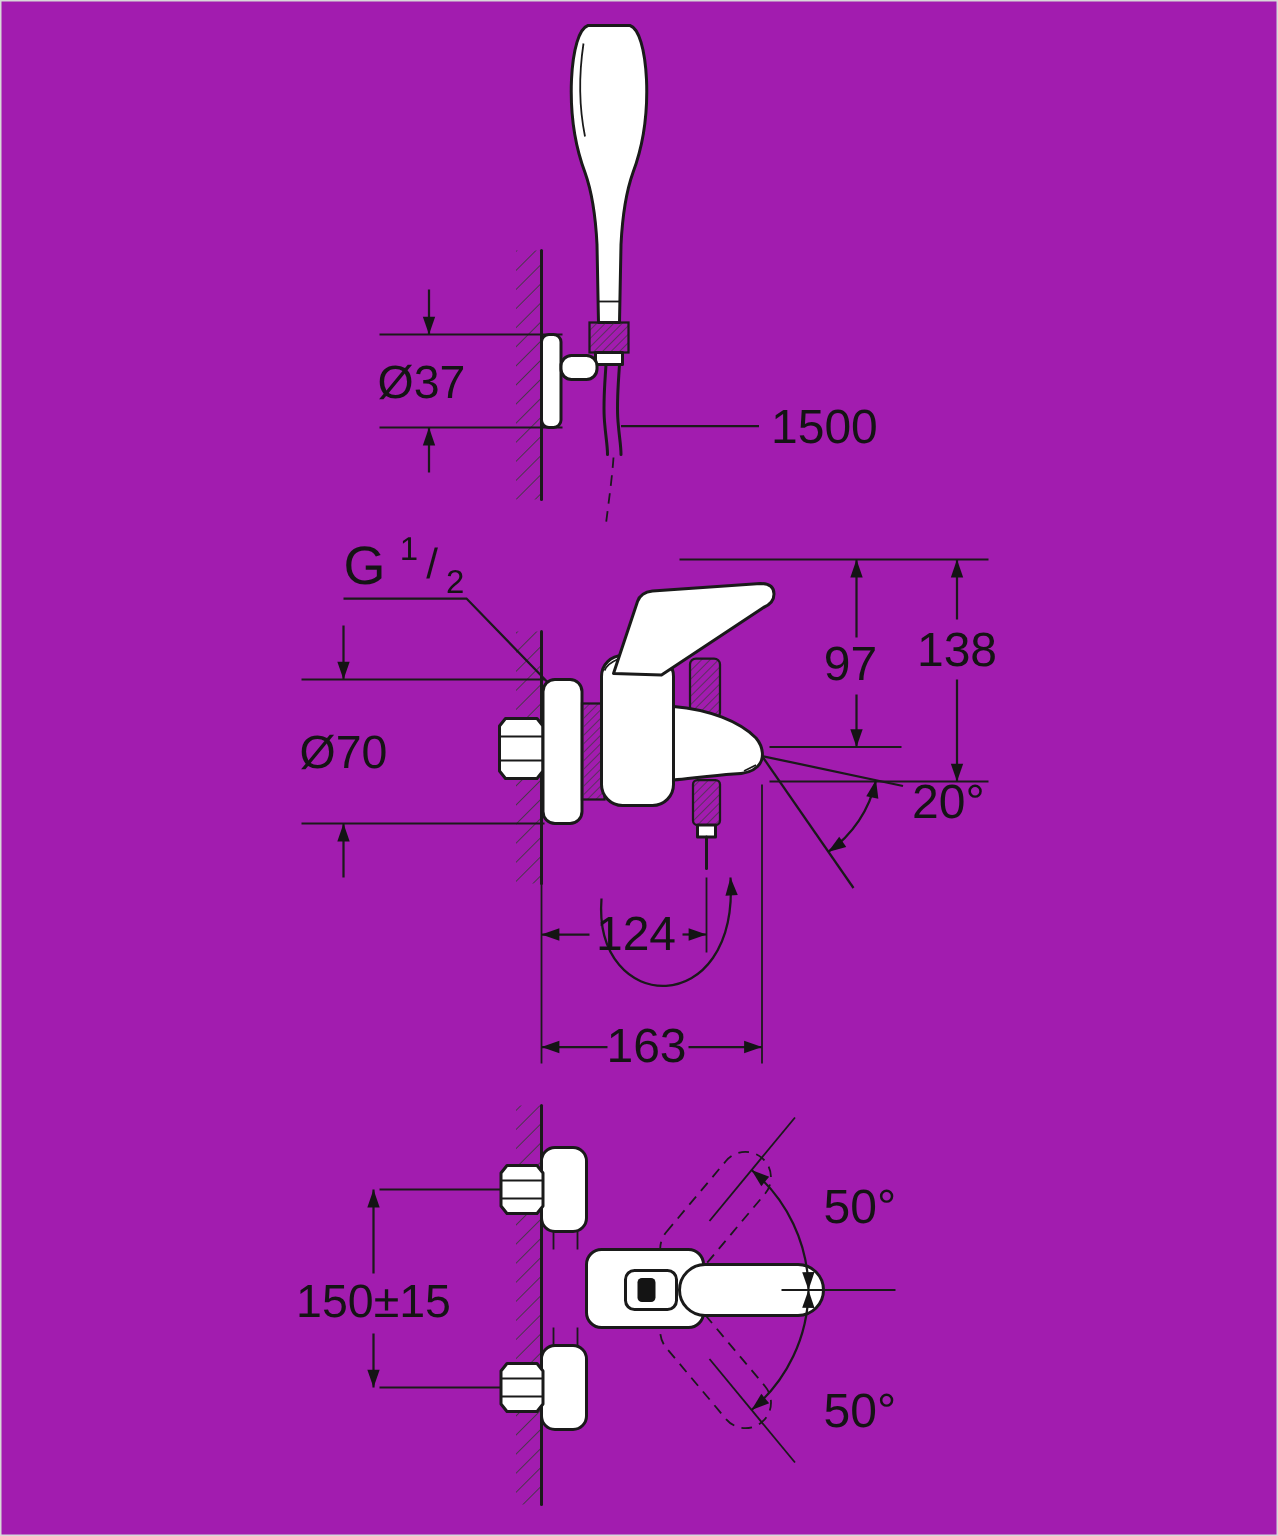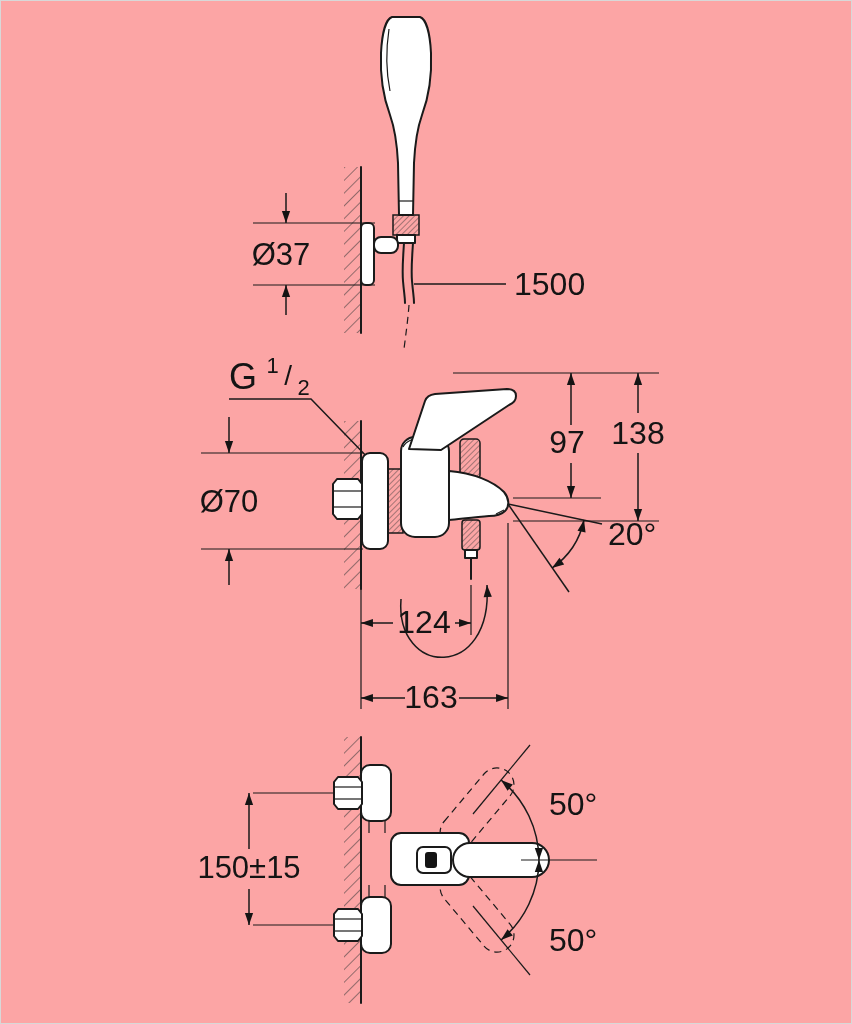--- a/index.html
+++ b/index.html
@@ -1,18 +1,18 @@
 <!DOCTYPE html>
 <html><head>
 <meta charset="utf-8">
 <style>
   html,body{margin:0;padding:0;background:#fff;}
   .page{
     width:852px;height:1024px;
-    background:#fca5a5;
+    background:#a21caf;
     border:1px solid #d8d8d8;
     box-sizing:border-box;
     position:relative;
     font-family:"Liberation Sans", sans-serif;
   }
   svg{display:block;}
   svg text{
     font-family:"Liberation Sans", sans-serif;
     fill:#141414;
   }

